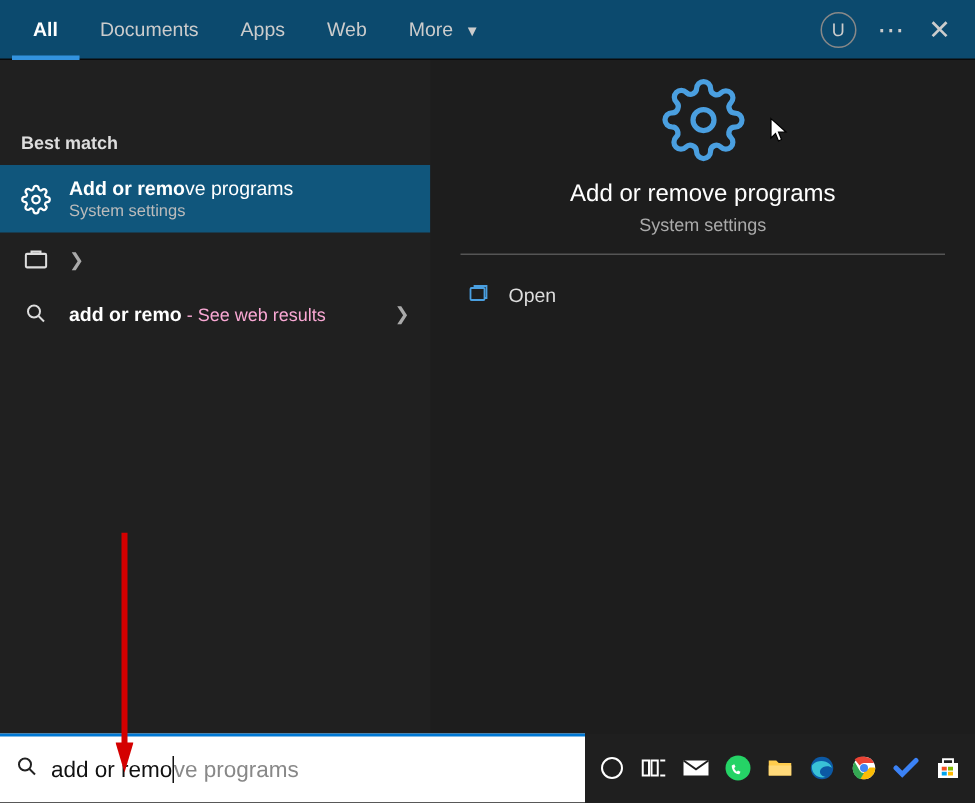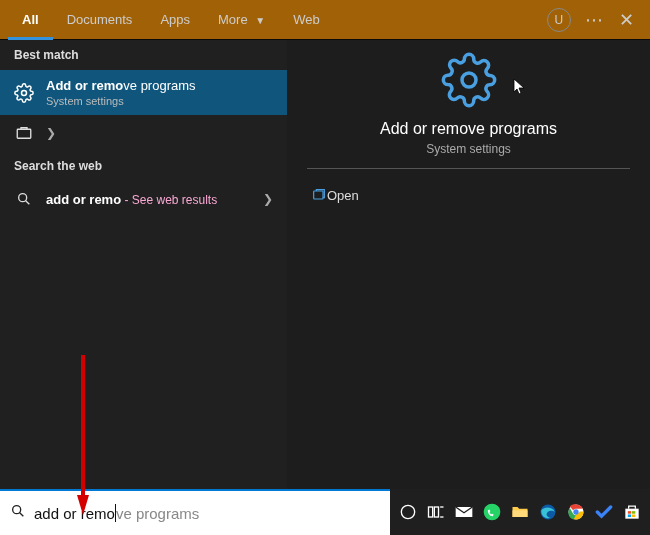--- a/index.html
+++ b/index.html
@@ -9,21 +9,21 @@
   font-family: "Segoe UI", sans-serif;
   background: #202020;
   color: #fff;
   position: relative;
   overflow: hidden;
 }
 .tabs {
   display: flex;
   align-items: center;
   height: 40px;
-  background: #a16207;
+  background: #0c4a6e;
   padding: 0 8px;
   border-bottom: 1px solid #0a0a0a;
 }
 .tab {
   padding: 0 14px;
   height: 40px;
   line-height: 40px;
   font-size: 13px;
   color: #ccc;
   cursor: pointer;
@@ -50,20 +50,21 @@
 .left {
   width: 287px;
   background: #202020;
   overflow-y: auto;
 }
 .section-head {
   padding: 8px 14px;
   font-size: 12px;
   font-weight: 600;
   color: #ddd;
+  margin-top: 40px;
 }
 .item {
   display: flex;
   align-items: center;
   padding: 8px 14px;
   gap: 12px;
   cursor: pointer;
 }
 .item.selected {
   background: #10567c;
@@ -91,21 +92,21 @@
   padding-top: 12px;
   padding-bottom: 12px;
   border-bottom: 1px solid #555;
   margin: 0 20px;
 }
 .hero-icon { color: #4a9fe0; }
 .hero-title { font-size: 16px; font-weight: 500; color: #fff; margin-top: 8px; }
 .hero-sub { font-size: 12px; color: #aaa; margin-top: 4px; }
 .actions { padding: 10px 20px; }
 .action {
-  display: flex; align-items: center; 
+  display: flex; align-items: center; gap: 12px;
   padding: 8px 4px; font-size: 13px; color: #ddd; cursor: pointer;
 }
 .action .icon { width: 16px; height: 16px; display:flex; align-items:center; justify-content:center; color:#4a9fe0; }
 .searchbar {
   position: absolute; left: 0; bottom: 0;
   width: 390px; height: 46px;
   background: #fff;
   display: flex; align-items: center;
   padding: 0 10px;
   border-top: 2px solid #0078d4;
@@ -135,25 +136,25 @@
   color: #fff; font-size: 16px;
 }
 </style>
 </head>
 <body>
 
 <div class="tabs">
   <div class="tab active">All</div>
   <div class="tab">Documents</div>
   <div class="tab">Apps</div>
+  <div class="tab">Web</div>
   <div class="tab">
     <span>More</span>
     <span class="chev">▼</span>
   </div>
-  <div class="tab">Web</div>
   <div class="tabs-spacer"></div>
   <div class="tabs-right">
     <div class="avatar">U</div>
     <div class="dots">⋯</div>
     <div class="close-x">✕</div>
   </div>
 </div>
 
 <div class="main">
   <div class="left">
@@ -174,21 +175,20 @@
     <div class="item">
       <span class="icon">
         <svg width="18" height="18" viewBox="0 0 24 24" fill="none" stroke="#ddd" stroke-width="1.8">
           <rect x="3" y="7" width="18" height="12" rx="1"></rect>
             <path d="M8 7V5h8v2"></path>
         </svg>
       </span>
       <span class="chev-r">❯</span>
     </div>
 
-    <div class="section-head">Search the web</div>
     <div class="item">
       <span class="icon">
         <svg width="16" height="16" viewBox="0 0 24 24" fill="none" stroke="#ddd" stroke-width="2">
           <circle cx="10" cy="10" r="6"></circle>
             <line x1="20" y1="20" x2="14.5" y2="14.5"></line>
         </svg>
       </span>
       <div class="txt">
         <div class="title"><b>add or remo</b><span class="webhint"> - See web results</span></div>
       </div>

